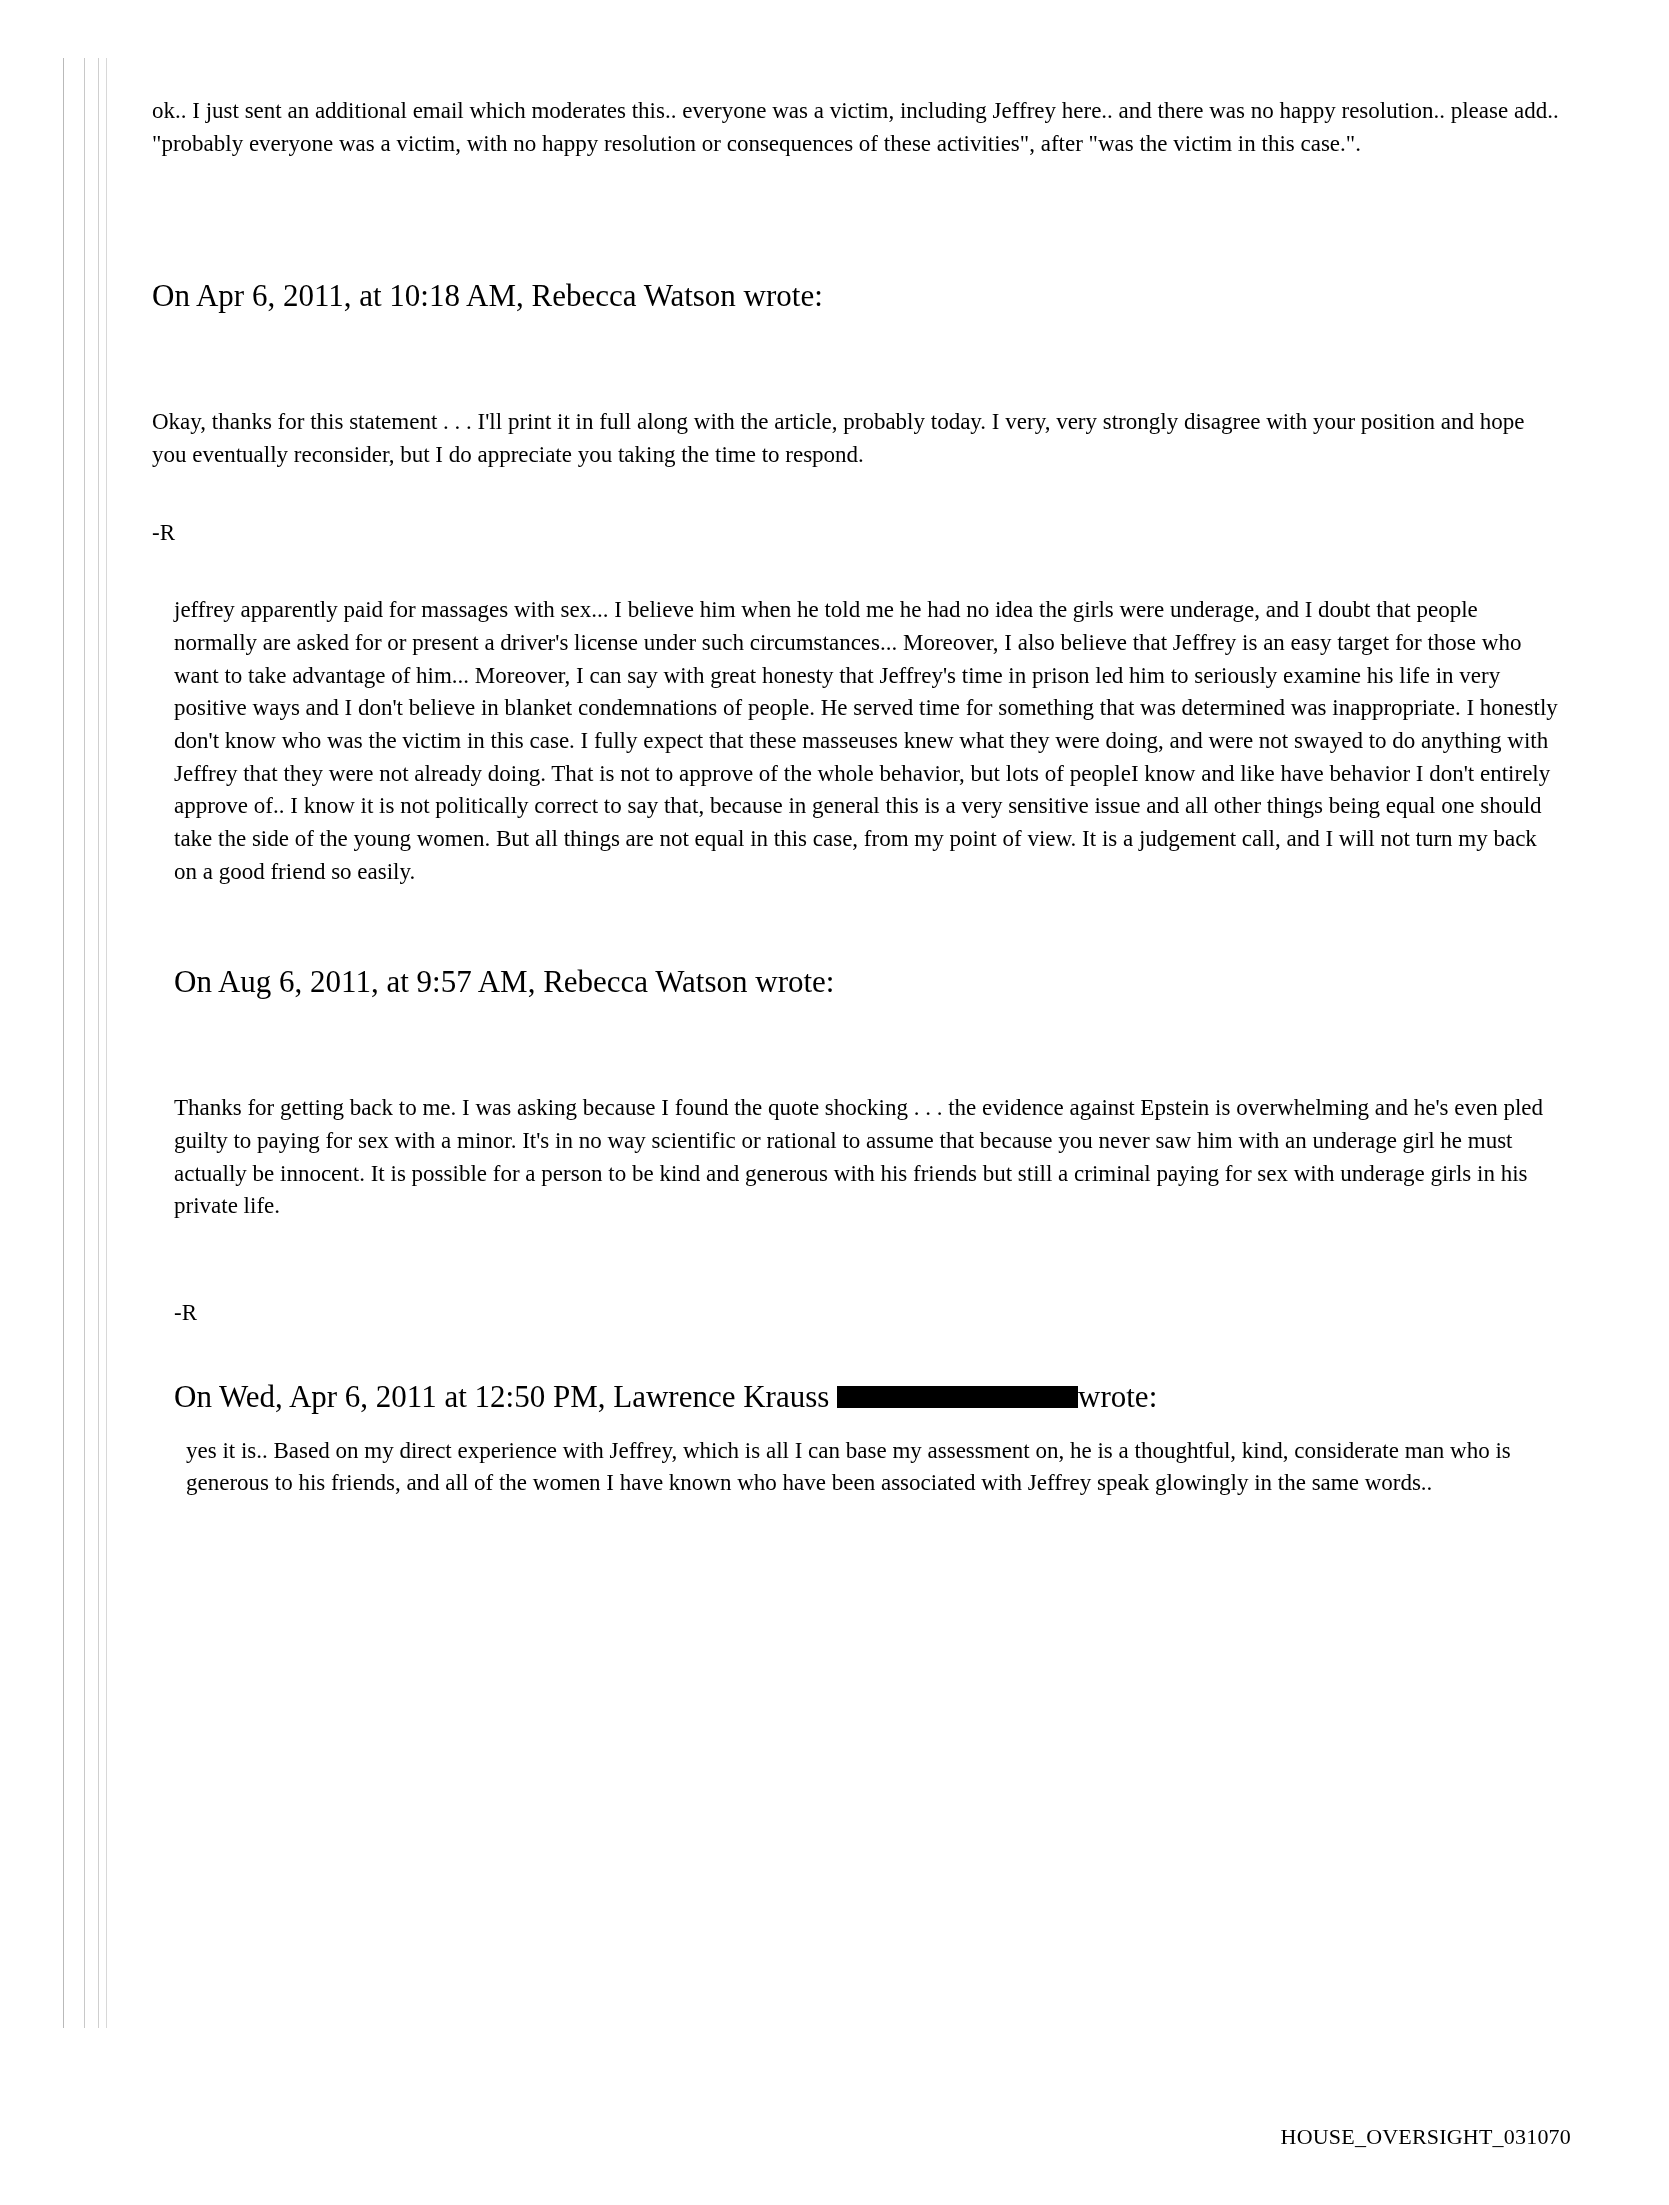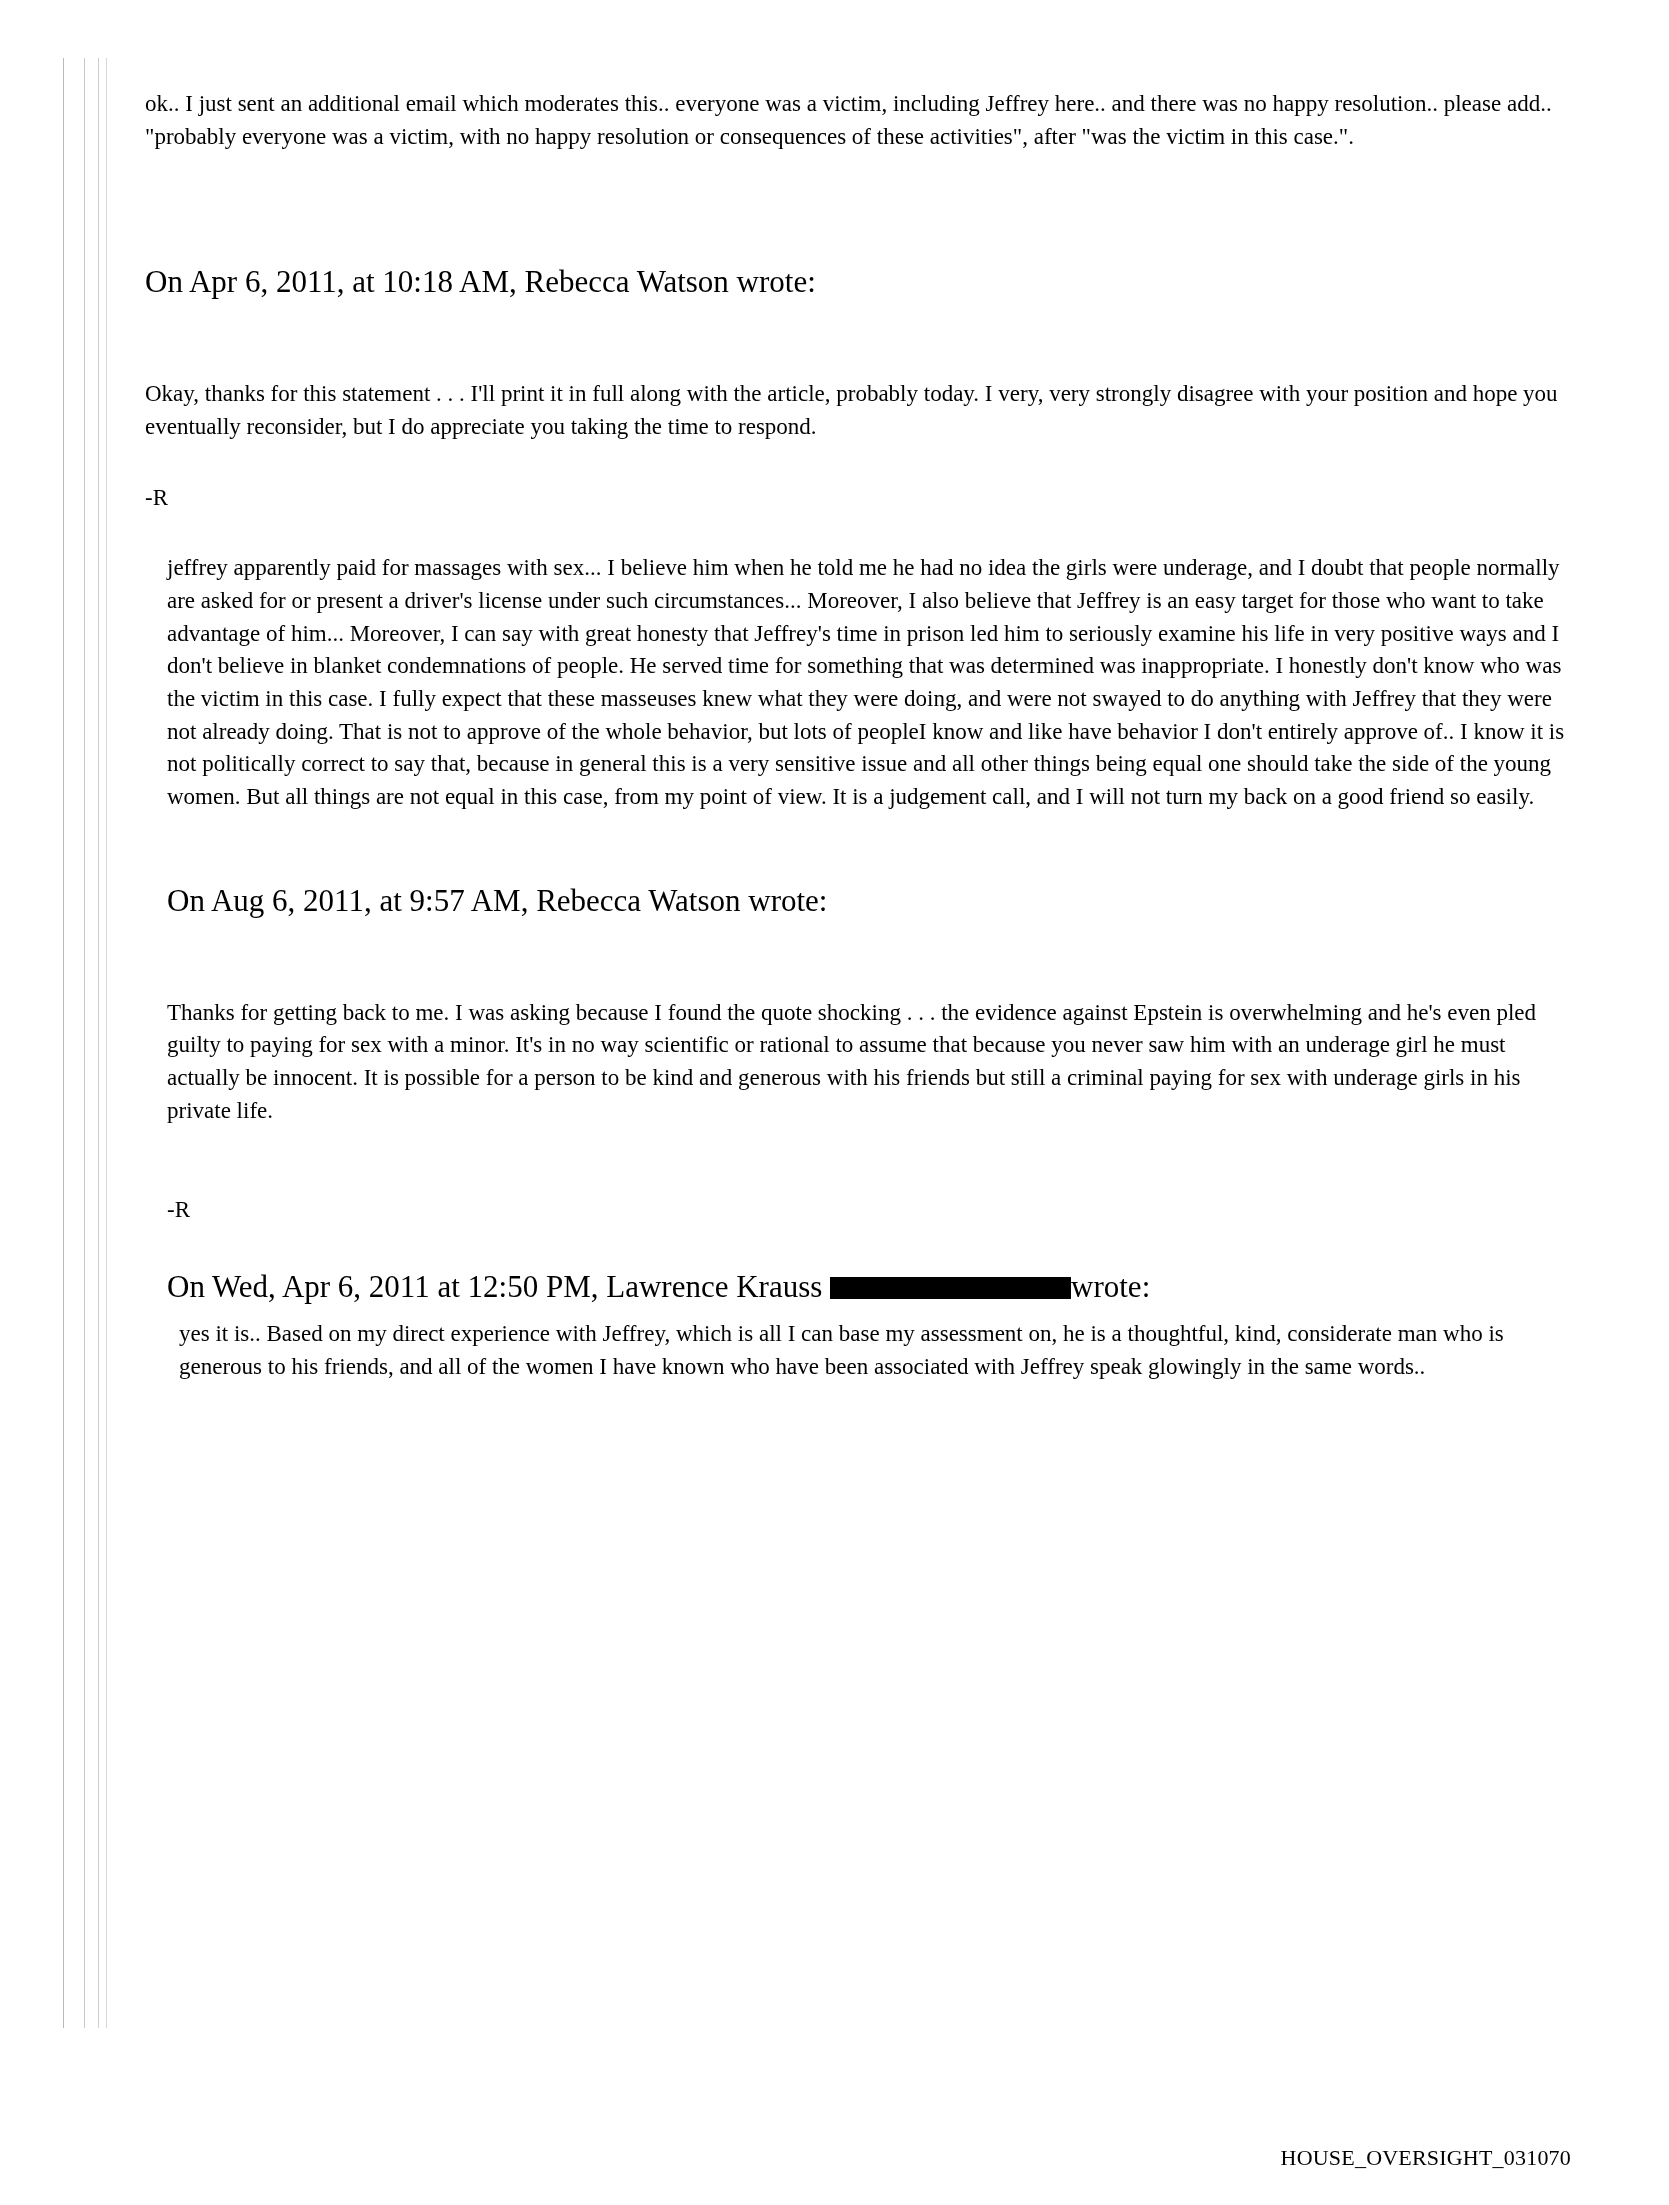--- a/index.html
+++ b/index.html
@@ -40,21 +40,21 @@
   .scan-lines .ln.l4 { left: 43px; background: #d8d8d8; height: 100%; }
 
   .content {
     position: absolute;
     left: 136px;
     top: 79px;
     width: 1440px;
   }
 
   p {
-    margin: 9px;
+    margin: 16px;
     font-size: 23px;
     line-height: 1.42;
     text-align: left;
   }
 
   .blk { margin-bottom: 0; }
 
   .spacer-lg { height: 98px; }
   .spacer-md { height: 56px; }
   .spacer-sm { height: 29px; }
@@ -76,21 +76,21 @@
     height: 22px;
     position: relative;
     top: -2px;
   }
   .redaction.w1 { width: 236px; }
   .redaction.w2 { width: 241px; }
 
   .footer {
     position: absolute;
     right: 98px;
-    bottom: 34px;
+    bottom: 55px;
     font-size: 22px;
     letter-spacing: 0.2px;
     font-family: "Liberation Serif", "DejaVu Serif", serif;
   }
 </style>
 </head>
 <body>
 
 <div class="page">
 

